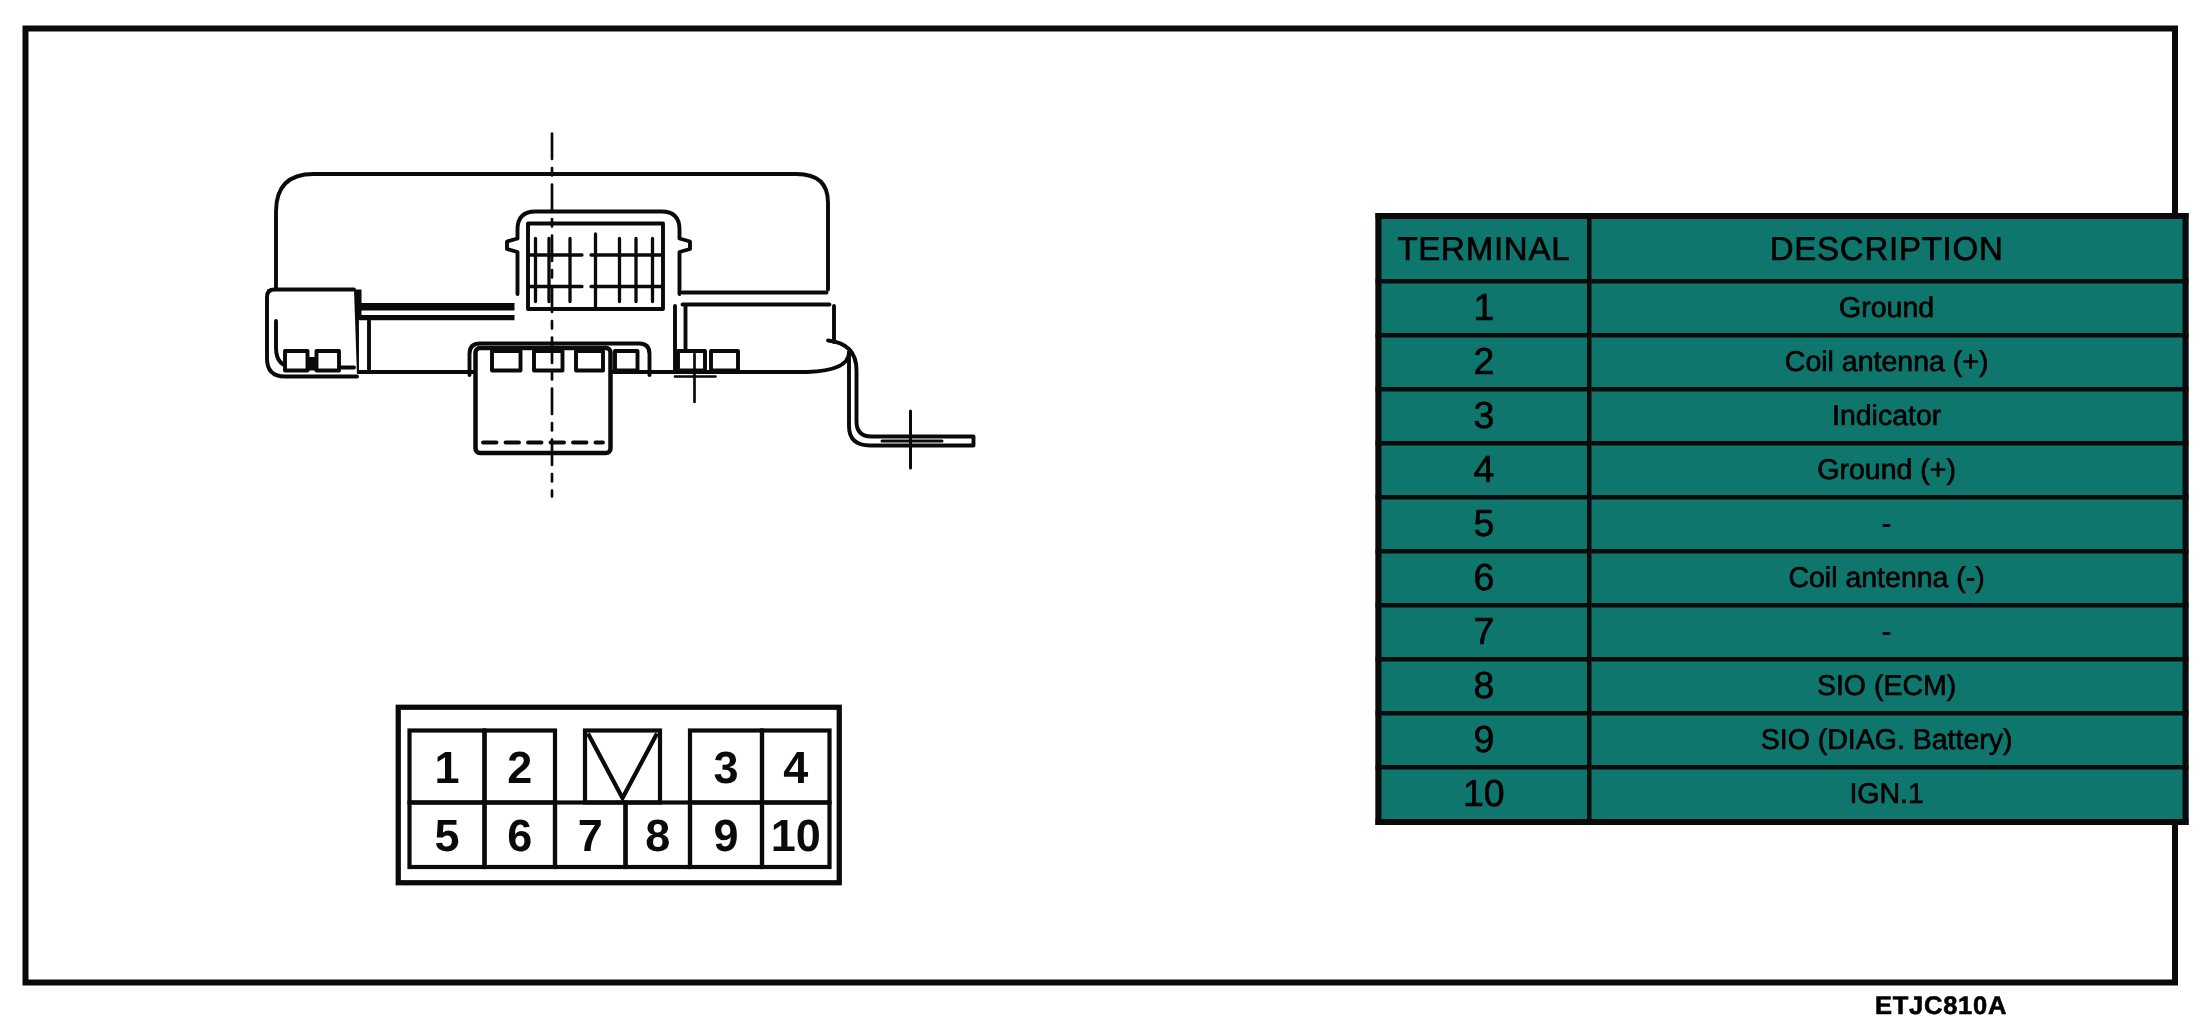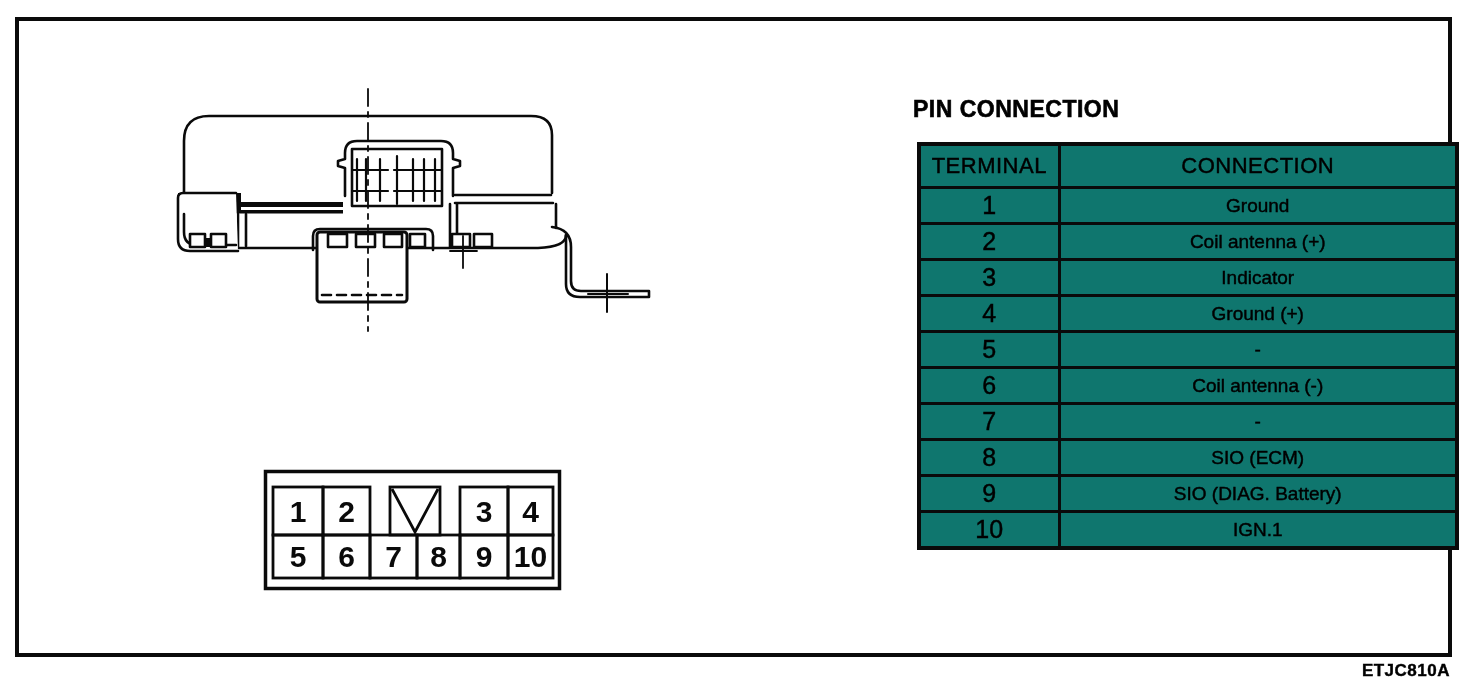--- a/index.html
+++ b/index.html
@@ -32,21 +32,21 @@
   .pin-table th,.pin-table td{
     border:3px solid #0a0a0a;text-align:center;vertical-align:middle;
     padding:0;-webkit-text-stroke:0.45px #000;
   }
   .pin-table th{height:40px;font-size:22px;font-weight:400;letter-spacing:0.5px;}
   .pin-table td{height:33px;}
   .pin-table col.c-term{width:140px;}
   td.term{font-size:25px;}
   td.desc{font-size:19px;}
   .figure-code{
-    position:absolute;left:1250px;top:661px;width:200px;text-align:right;
+    position:absolute;left:1250px;top:661px;width:200px;text-align:left;
     font-size:17px;font-weight:bold;letter-spacing:0.5px;
     -webkit-text-stroke:0.4px #000;
   }
   .pin-num{font-family:"Liberation Sans",sans-serif;}
 </style>
 </head>
 <body>
 
 <div id="canvas">
 
@@ -136,31 +136,30 @@
       <text x="530.5" y="522">4</text>
       <text x="298" y="567">5</text>
       <text x="346.5" y="567">6</text>
       <text x="393.5" y="567">7</text>
       <text x="438.5" y="567">8</text>
       <text x="484" y="567">9</text>
       <text x="530.5" y="567">10</text>
     </g>
   </svg>
 
-  <div class="pin-title">PIN CONNECTION</div>
 
   <table class="pin-table">
     <colgroup>
         <col class="c-term">
         <col>
       </colgroup>
     <thead>
       <tr>
         <th>TERMINAL</th>
-        <th>CONNECTION</th>
+        <th>DESCRIPTION</th>
       </tr>
     </thead>
     <tbody>
       <tr>
         <td class="term">1</td>
         <td class="desc">Ground</td>
       </tr>
       <tr>
         <td class="term">2</td>
         <td class="desc">Coil antenna (+)</td>

